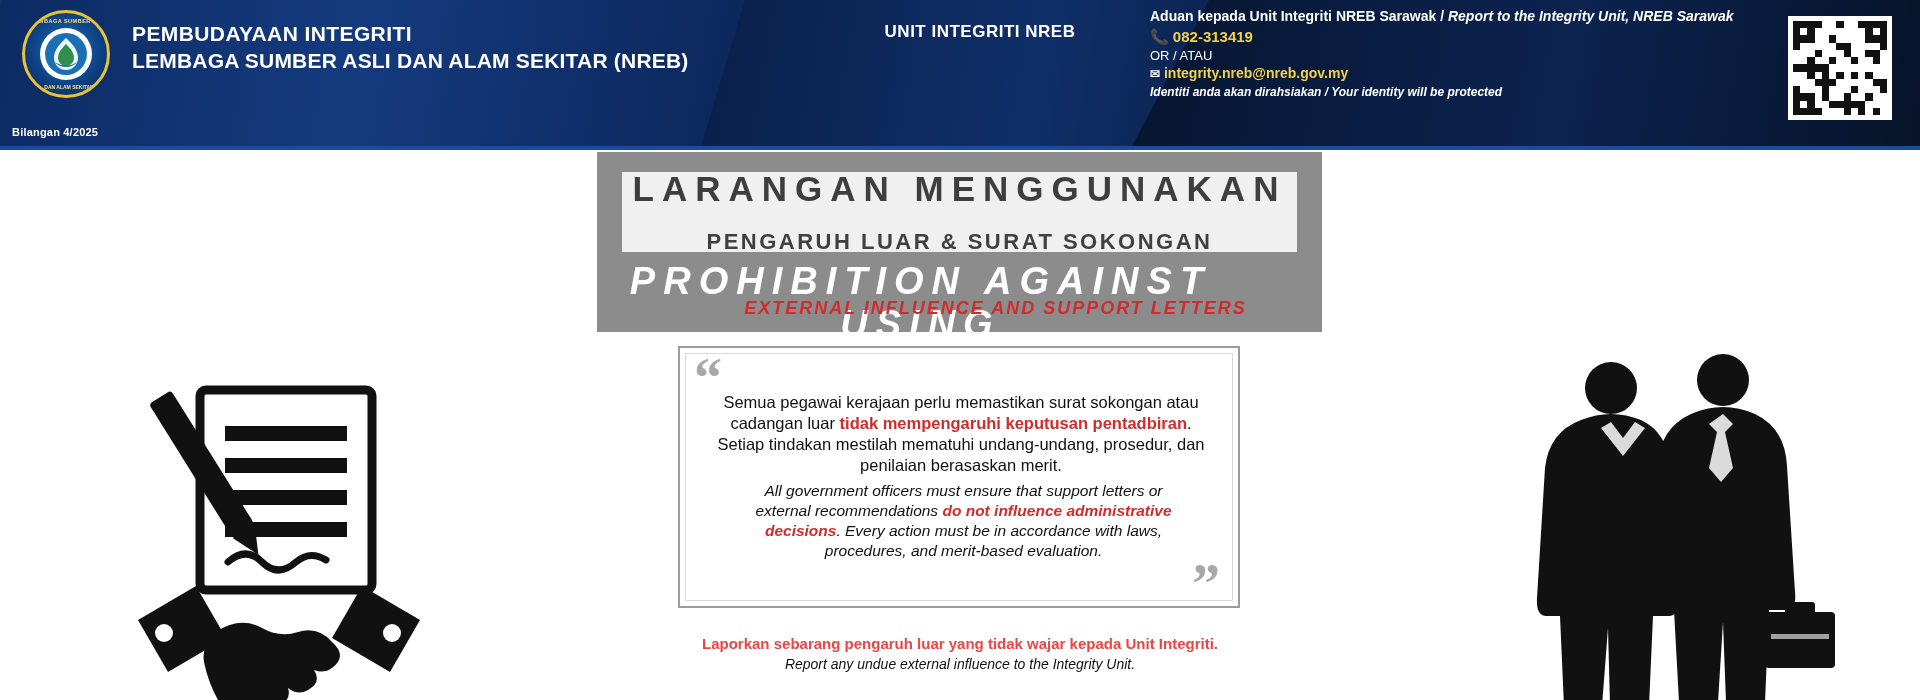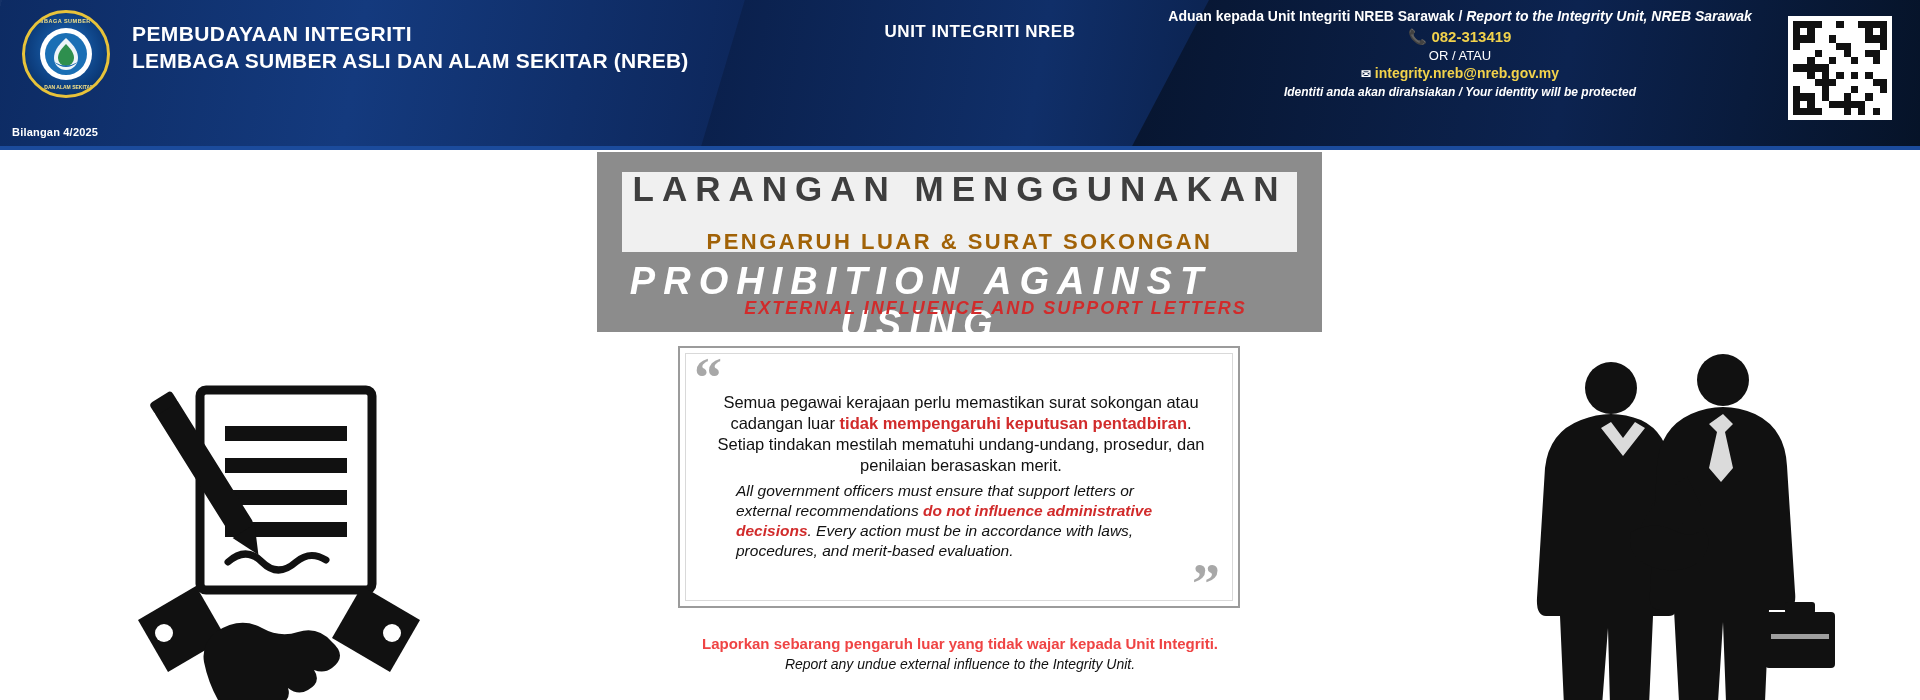--- a/index.html
+++ b/index.html
@@ -134,21 +134,20 @@
     color: #ffffff;
     font-size: 17px;
     font-weight: bold;
     letter-spacing: .5px;
   }
 
   .report-block {
     position: absolute;
     left: 1150px; top: 8px;
     width: 620px;
-    text-align: center;
     color: #ffffff;
   }
   .report-line1 {
     font-size: 14px;
     font-weight: bold;
   }
   .report-line1 .en {
     font-style: italic;
     font-weight: bold;
   }
@@ -229,21 +228,21 @@
     font-size: 35px;
     font-weight: bold;
     letter-spacing: 8px;
     color: #3e3e3e;
     line-height: 40px;
   }
   .banner-bm-sub {
     font-size: 22px;
     font-weight: bold;
     letter-spacing: 2.5px;
-    color: #a16207;
+    color: #404040;
     line-height: 28px;
     margin-top: 19px;
   }
   .banner-en-main {
     position: absolute;
     left: 0; top: 108px;
     width: 647px;
     text-align: center;
     font-size: 38px;
     font-weight: bold;
@@ -308,21 +307,21 @@
     color: #111111;
   }
   .quote-bm .hl {
     color: #d12b2b;
     font-weight: bold;
   }
   .quote-en {
     position: absolute;
     left: 56px; top: 133px;
     width: 455px;
-    text-align: left;
+    text-align: center;
     font-size: 15.5px;
     line-height: 20px;
     font-style: italic;
     color: #111111;
   }
   .quote-en .hl {
     color: #d12b2b;
     font-weight: bold;
     font-style: italic;
   }

